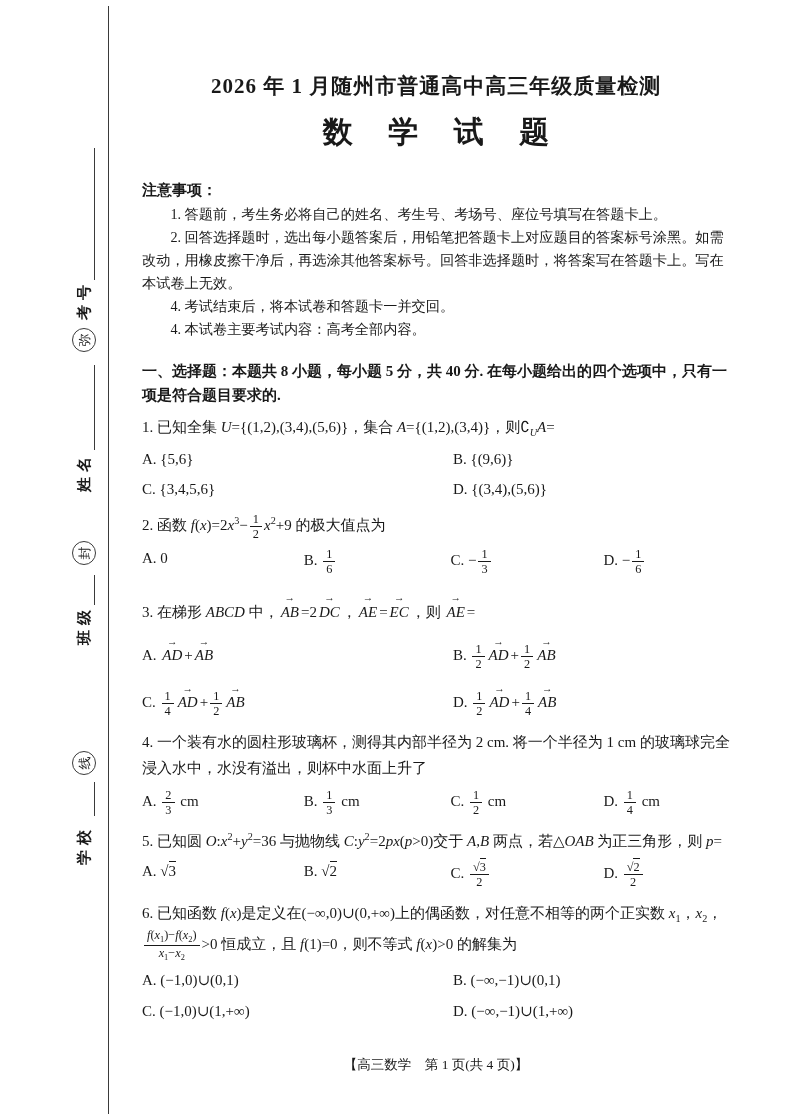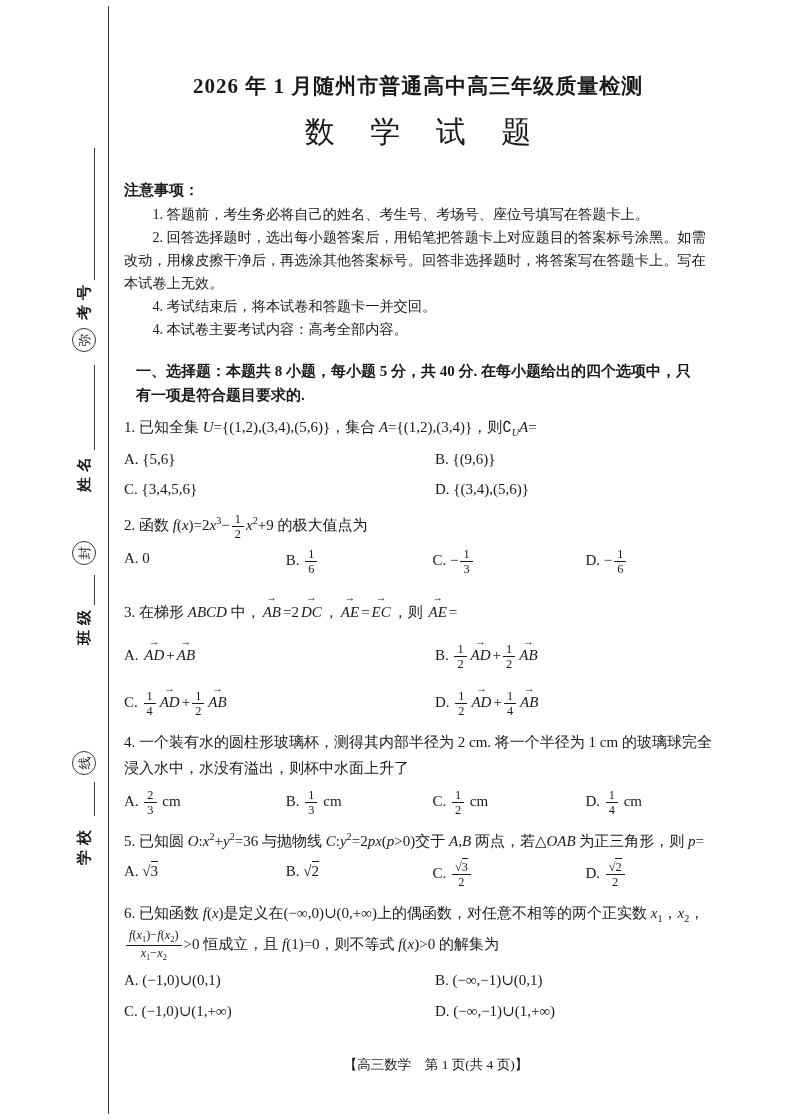--- a/index.html
+++ b/index.html
@@ -15,27 +15,27 @@
     position:absolute;left:84px;white-space:nowrap;
     transform:translate(-50%,-50%) rotate(-90deg);
     font-size:15px;font-weight:700;letter-spacing:5px;
   }
   .seal{
     position:absolute;left:84px;width:24px;height:24px;border:1px solid #3a3a3a;border-radius:50%;
     transform:translate(-50%,-50%) rotate(-90deg);
     font-size:13px;line-height:24px;text-align:center;box-sizing:border-box;
   }
   
-  .content{position:absolute;left:124px;top:72px;width:588px;}
+  .content{position:absolute;left:142px;top:72px;width:588px;}
   .title{font-size:21px;font-weight:700;text-align:center;margin:0;letter-spacing:1px;}
-  .subtitle{font-size:30px;font-weight:400;text-align:center;margin:12px 0 0;letter-spacing:14px;text-indent:14px;}
+  .subtitle{font-size:30px;font-weight:700;text-align:center;margin:12px 0 0;letter-spacing:14px;text-indent:14px;}
   .notice{margin-top:28px;}
   .notice-head{font-weight:700;font-size:15px;margin:0 0 3px;font-family:Liberation Mono, monospace;}
   .notice p.item{margin:0;text-indent:2em;font-size:14.2px;line-height:1.62;}
-  .sec{font-weight:700;font-size:15px;line-height:1.6;margin:18px 12px 4px;}
+  .sec{font-weight:700;font-size:15px;line-height:1.6;margin:18px 0 4px;}
   .q{margin-top:7px;}
   .stem{font-size:15px;line-height:1.75;}
   .opts{display:grid;column-gap:20px;margin:2px 0 2px;}
   .c4{grid-template-columns:1.12fr 1fr 1.05fr 1fr;}
   .c2{grid-template-columns:1.05fr 1fr;}
   .opt{font-size:15px;padding:4px 0;line-height:1.5;}
   .footer{position:absolute;left:142px;width:588px;top:1056px;text-align:center;font-size:13.5px;}
   
   i{font-family:"Liberation Serif","DejaVu Serif",serif;}
   sub{font-size:0.68em;}

